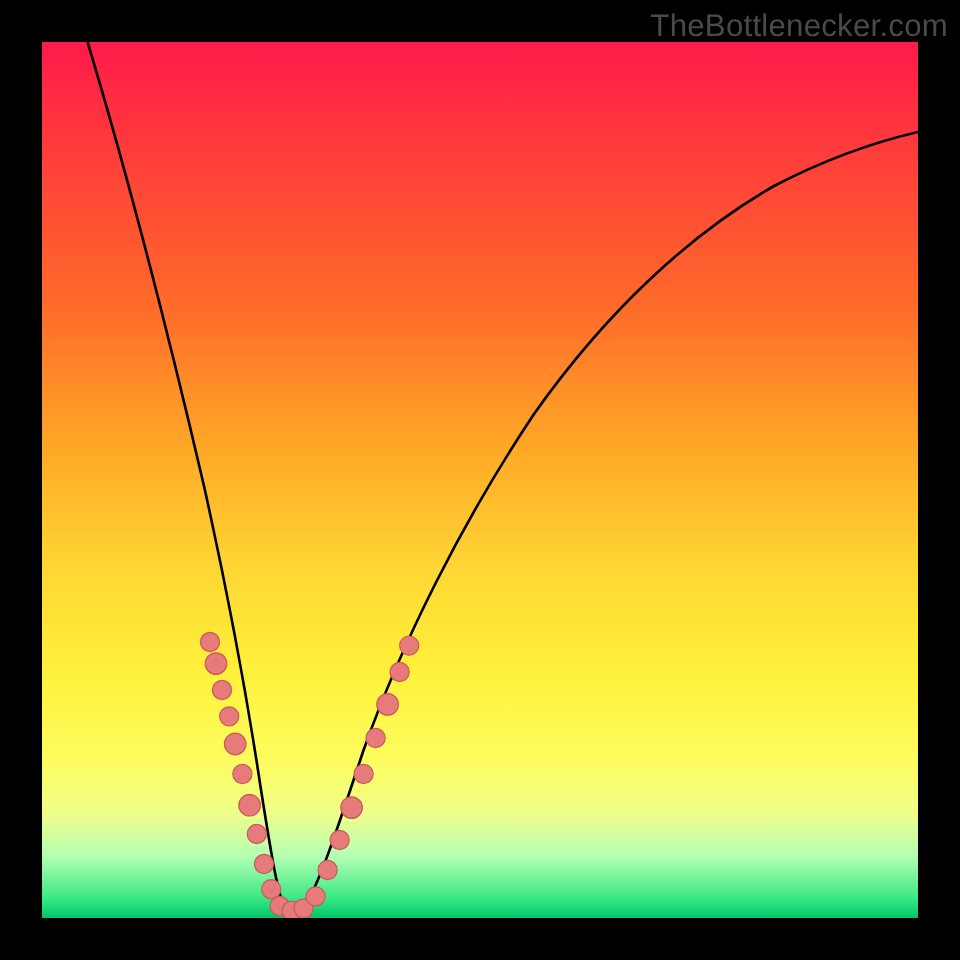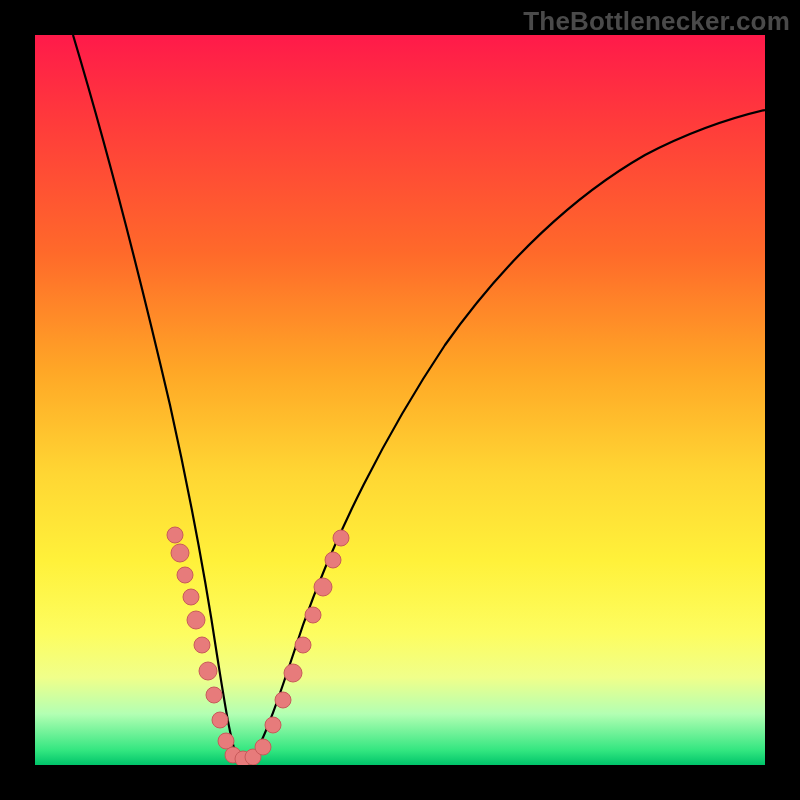--- a/index.html
+++ b/index.html
@@ -37,21 +37,21 @@
       #33e680 98%,
       #00c46a 100%
     );
   }
   .watermark {
     position: absolute;
     top: 6px;
     right: 10px;
     color: #4a4a4a;
     font-size: 26px;
-    font-weight: 700;
+    font-weight: 400;
     letter-spacing: 0.2px;
     z-index: 50;
   }
   svg.curve {
     position: absolute;
     left: 0;
     top: 0;
     width: 730px;
     height: 730px;
     z-index: 10;

